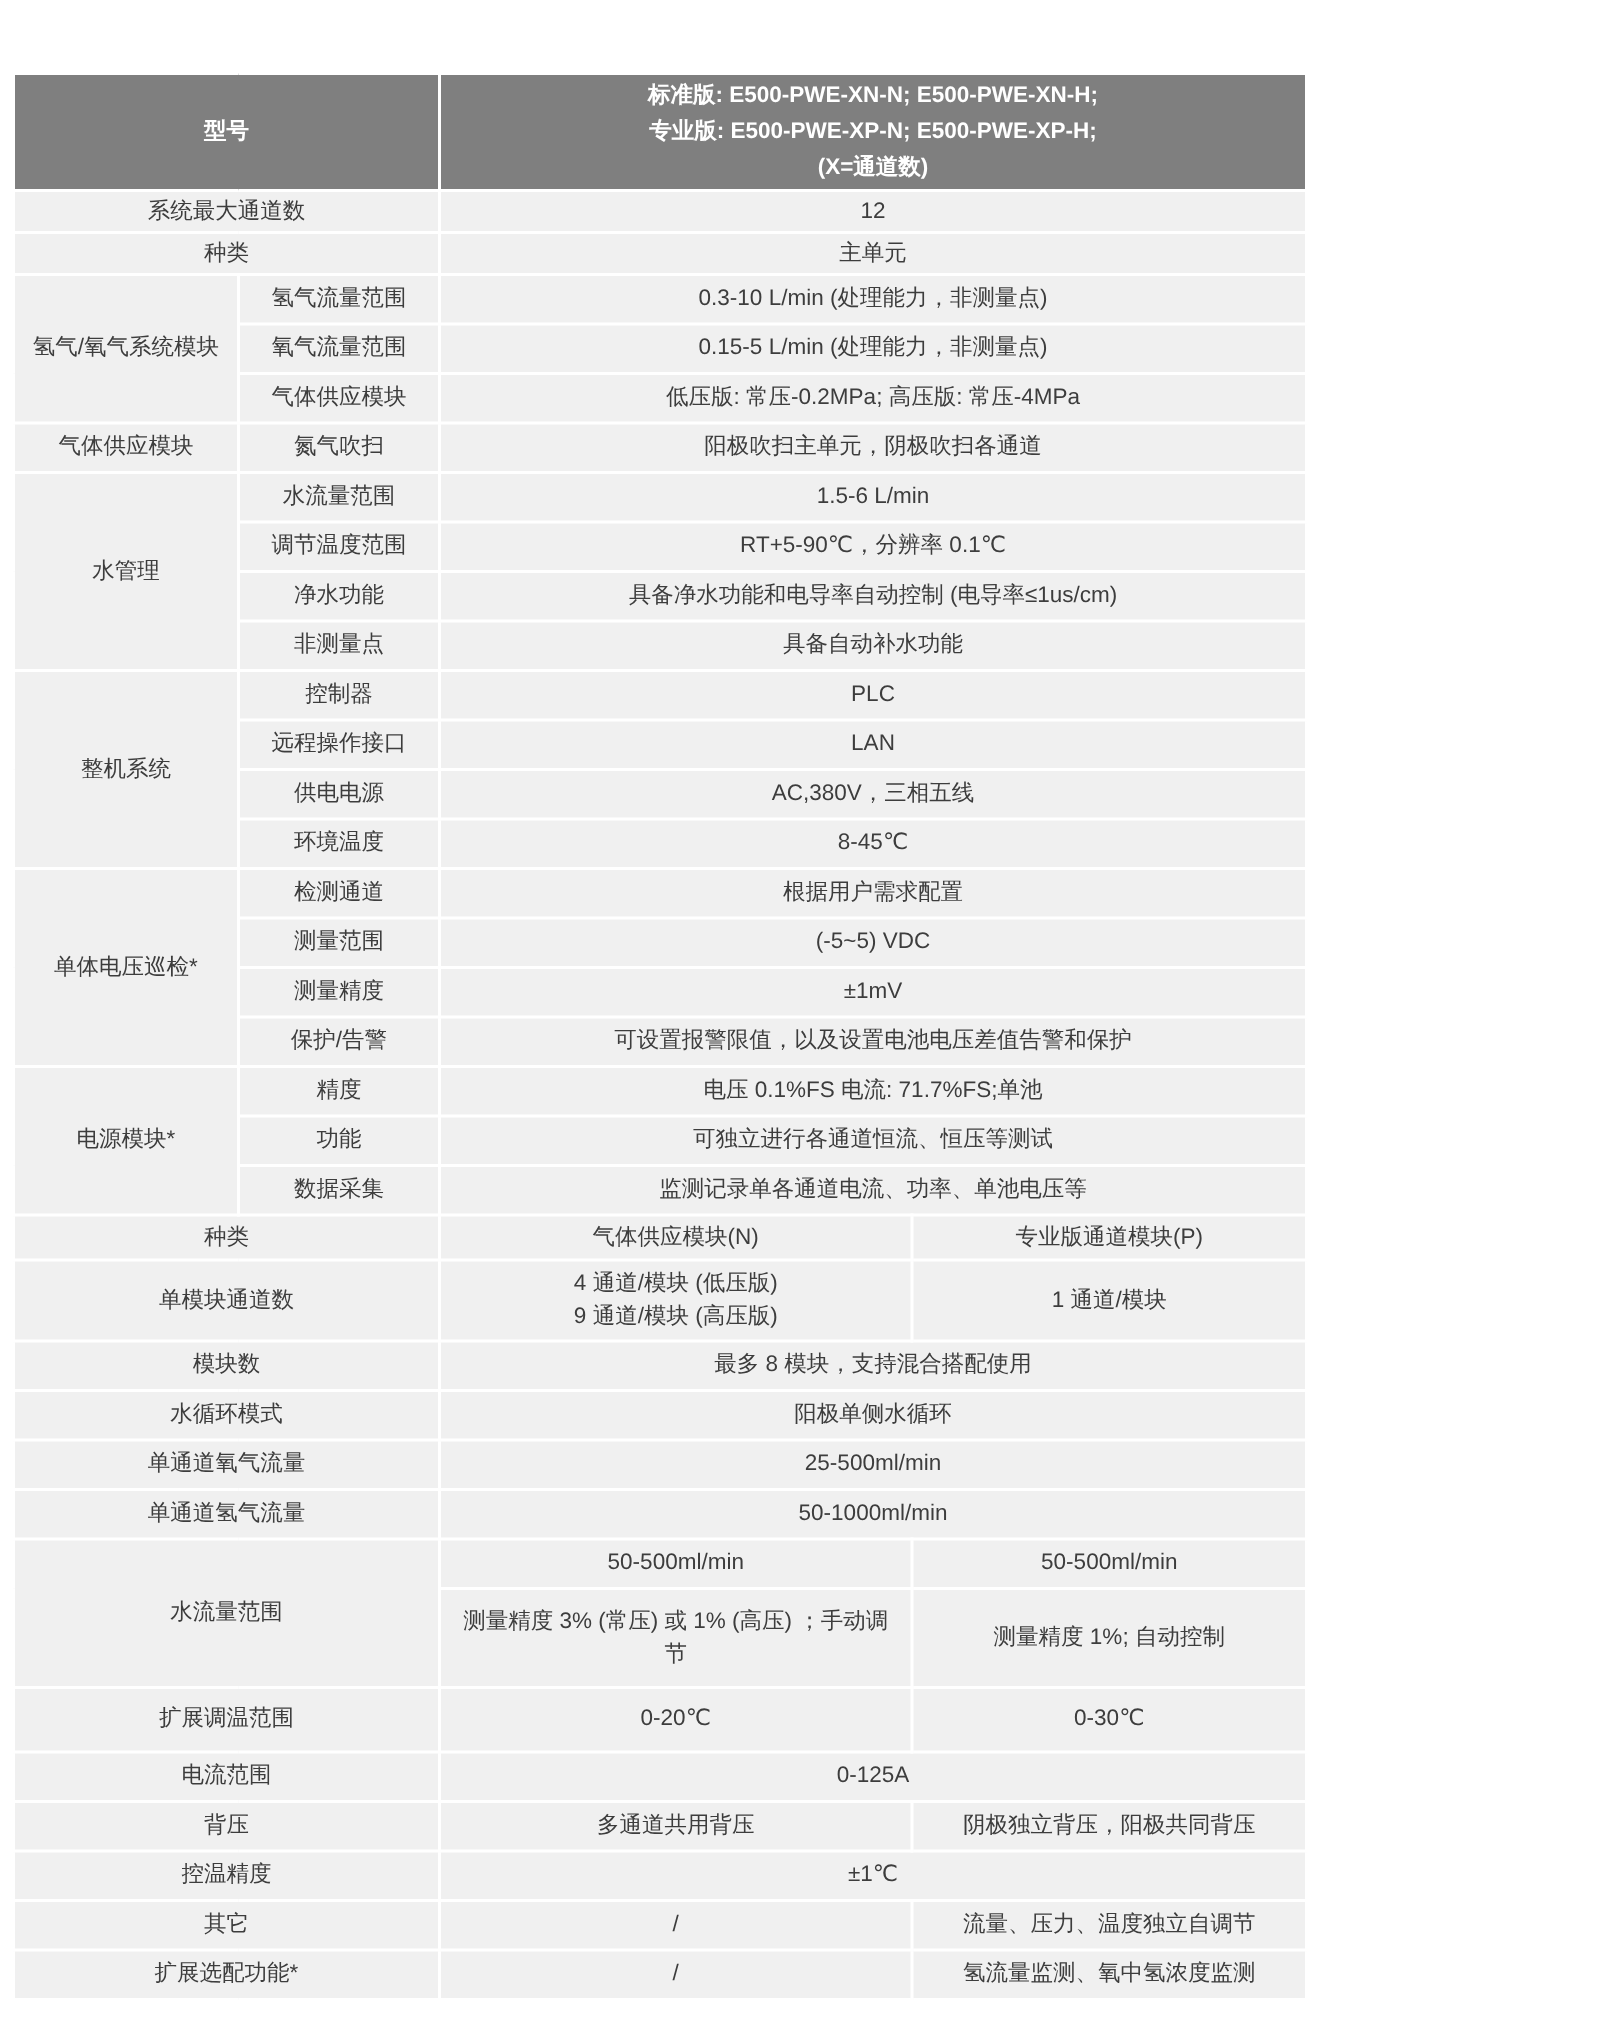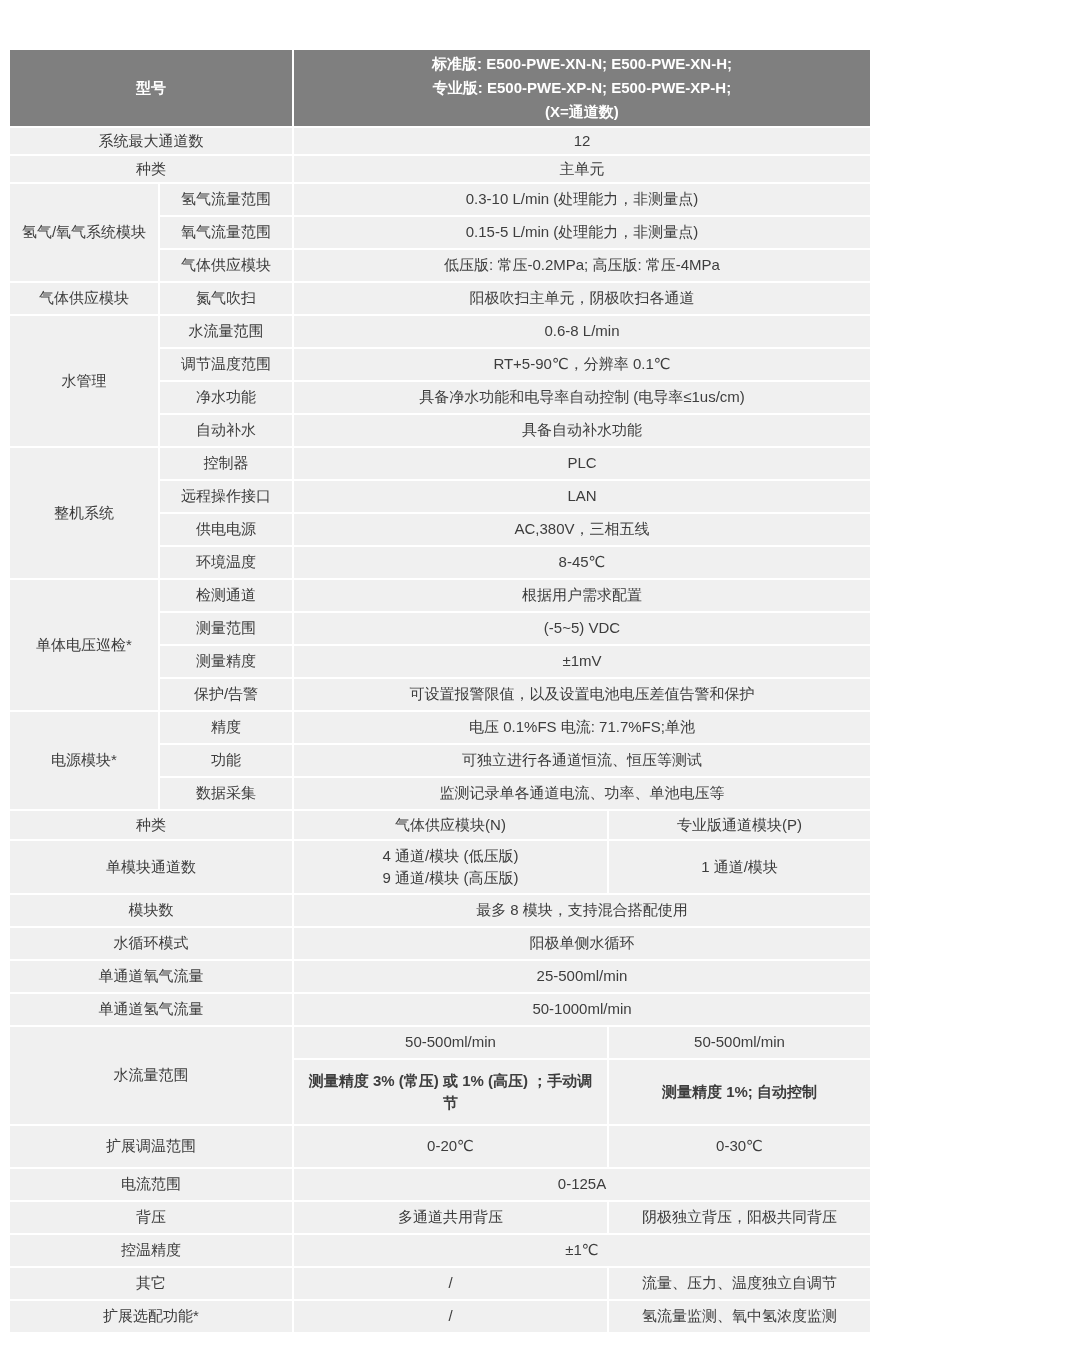--- a/index.html
+++ b/index.html
@@ -8,21 +8,21 @@
   table.spec{border-collapse:collapse;table-layout:fixed;width:862px;
              margin:48px 0 0 8px;font-size:15px;}
   td{background:#f0f0f0;border:2px solid #ffffff;text-align:center;
      vertical-align:middle;padding:2px 8px;line-height:1.45;}
   tr.hdr td{background:#7f7f7f;color:#ffffff;font-weight:bold;border-color:#ffffff;}
   tr.hdr{height:74px;}
   tr.sm{height:26px;}
   tr.std{height:33px;}
   tr.vh{height:30px;}
   tr.lg{height:54px;}
-  tr.lg2{height:66px;font-weight:bold;}
+  tr.lg2{height:66px;}
   tr.md{height:43px;}
   .bold{font-weight:normal;}
   .mline{line-height:24px;}
 </style>
 </head>
 <body>
 
 <table class="spec">
   <colgroup>
     <col style="width:150px">
@@ -67,32 +67,32 @@
 
   <tr class="std">
     <td>气体供应模块</td>
     <td>氮气吹扫</td>
     <td colspan="2">阳极吹扫主单元，阴极吹扫各通道</td>
   </tr>
 
   <tr class="std">
     <td rowspan="4">水管理</td>
     <td>水流量范围</td>
-    <td colspan="2">0.6-8 L/min</td>
+    <td colspan="2">1.5-6 L/min</td>
   </tr>
   <tr class="std">
     <td>调节温度范围</td>
     <td colspan="2">RT+5-90℃，分辨率 0.1℃</td>
   </tr>
   <tr class="std">
     <td>净水功能</td>
     <td colspan="2">具备净水功能和电导率自动控制 (电导率≤1us/cm)</td>
   </tr>
   <tr class="std">
-    <td>自动补水</td>
+    <td>非测量点</td>
     <td colspan="2">具备自动补水功能</td>
   </tr>
 
   <tr class="std">
     <td rowspan="4">整机系统</td>
     <td>控制器</td>
     <td colspan="2">PLC</td>
   </tr>
   <tr class="std">
     <td>远程操作接口</td>

